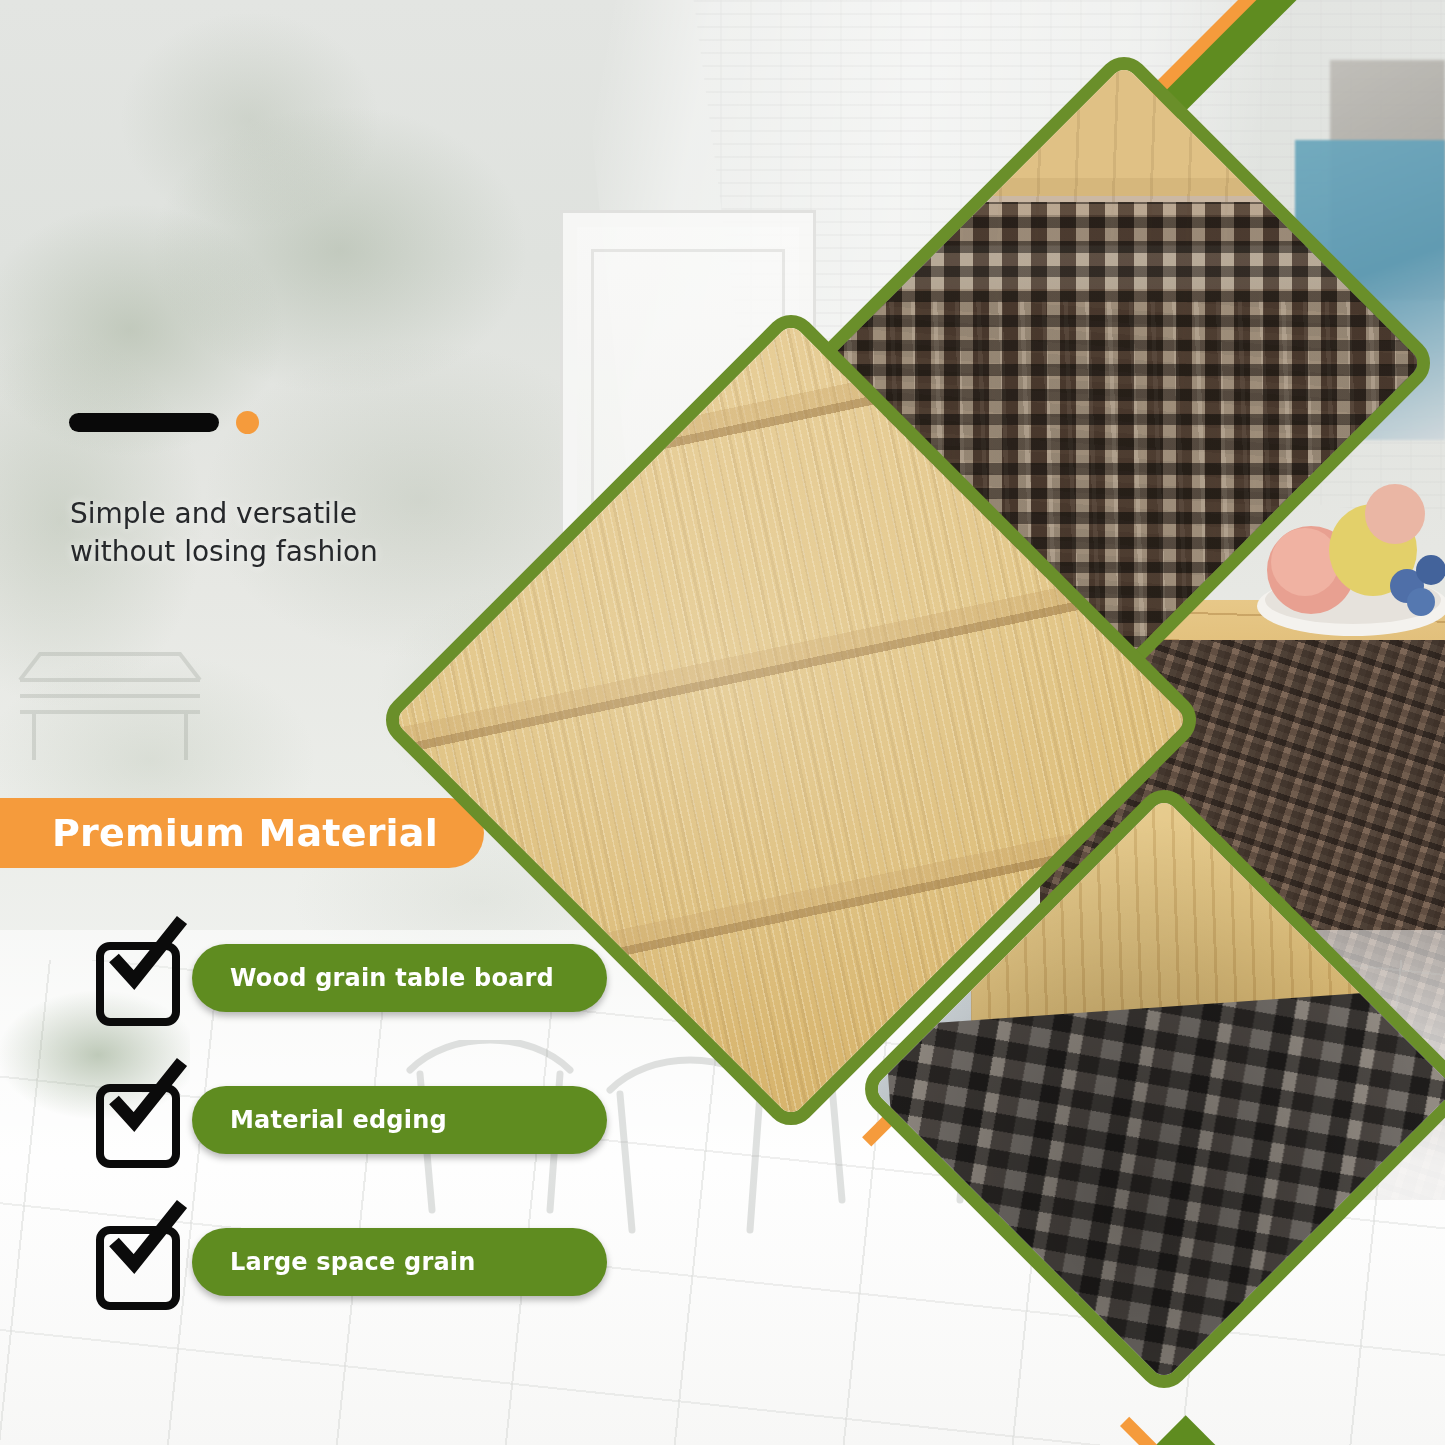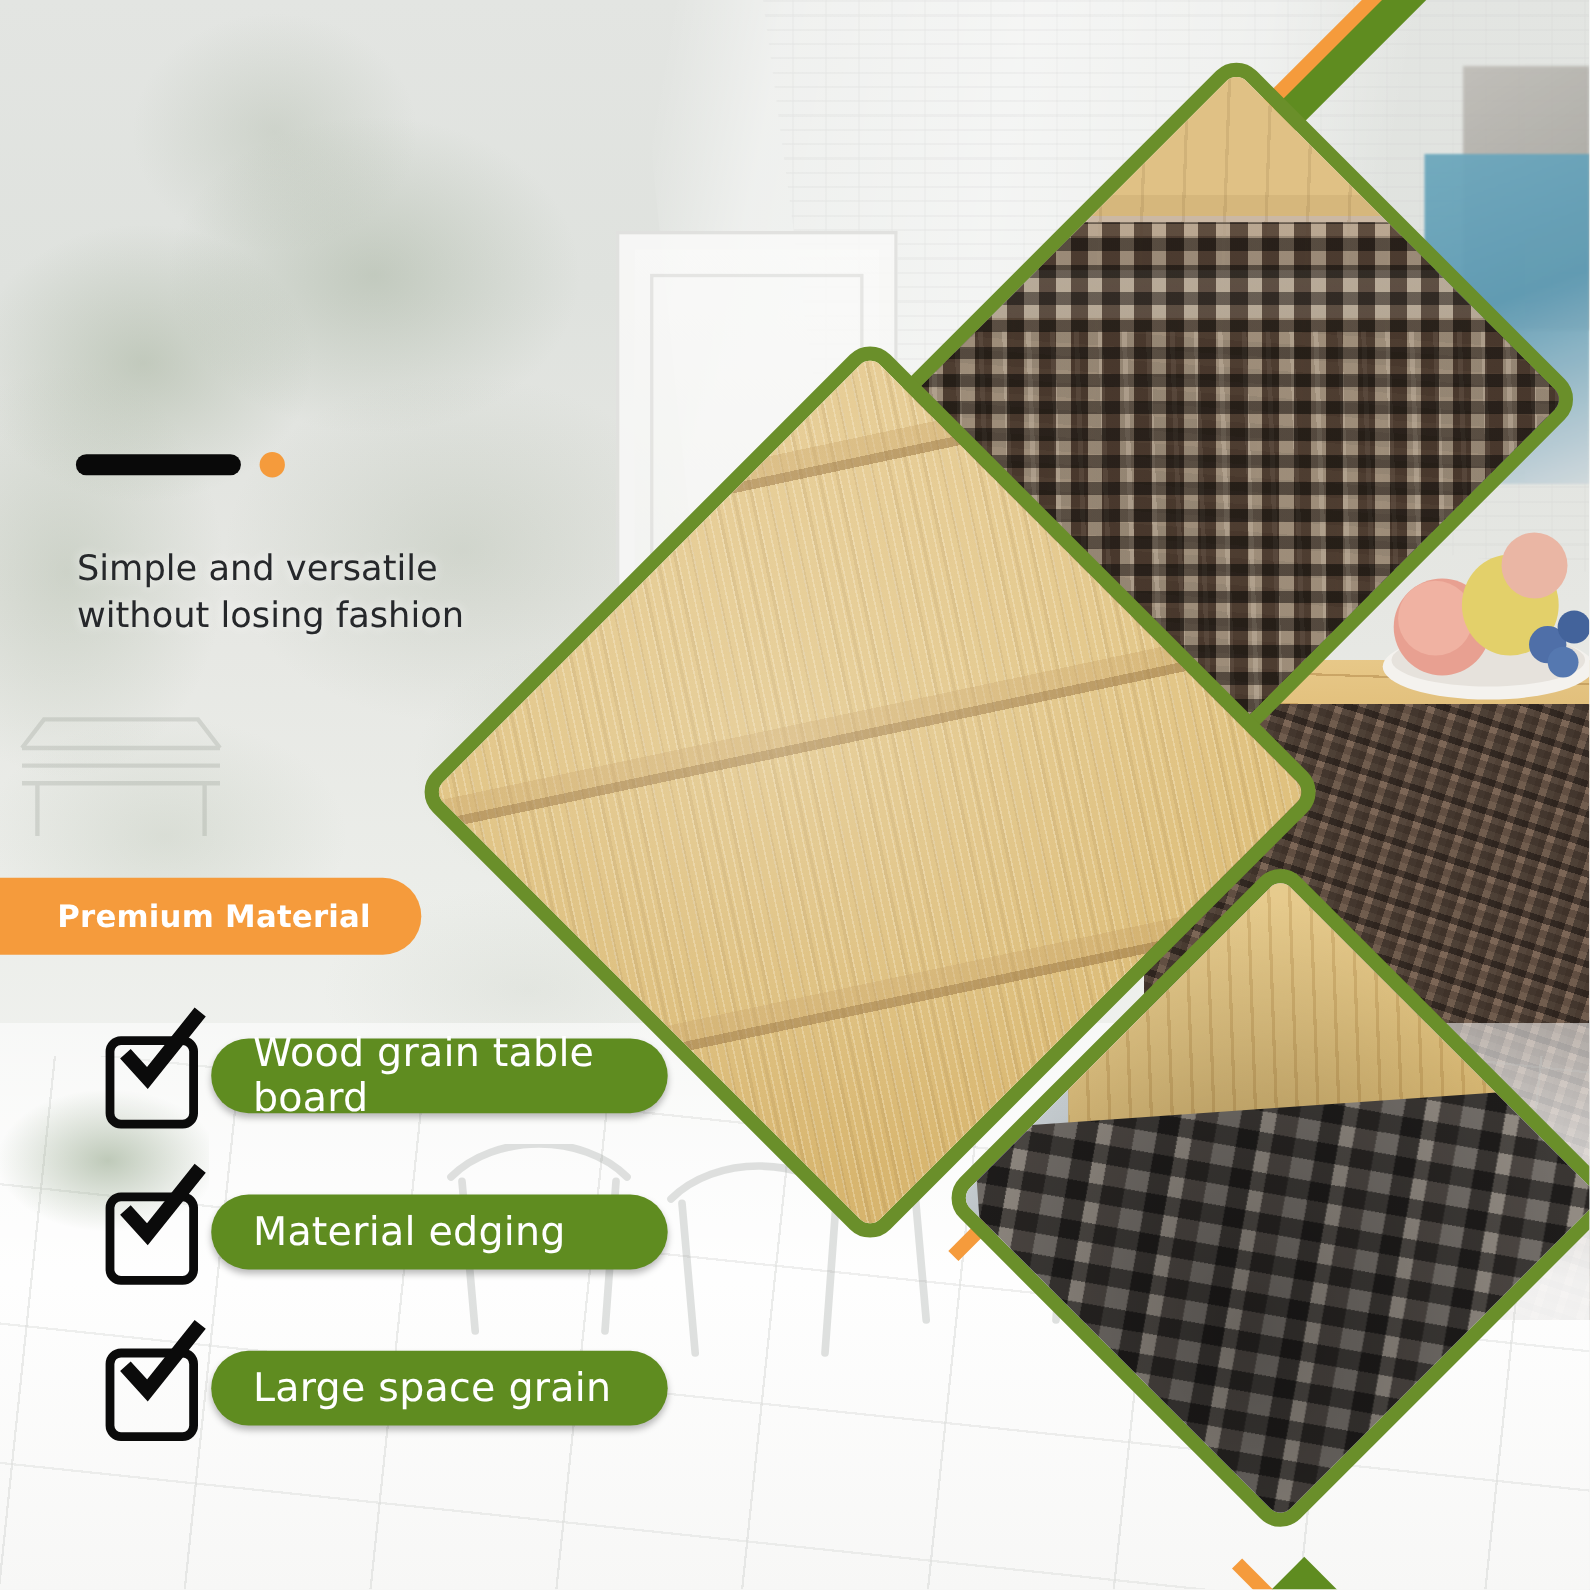--- a/index.html
+++ b/index.html
@@ -173,42 +173,42 @@
   .divider-dot {
     width: 23px; height: 23px;
     background: #F59B3C;
     border-radius: 50%;
   }
 
   .subtitle {
     position: absolute;
     left: 70px;
     top: 495px;
-    font-size: 32px;
+    font-size: 28px;
     font-weight: 400;
     color: #26282b;
     line-height: 1.35;
     text-shadow: 0 0 10px rgba(255,255,255,.8);
   }
   .subtitle span { display: block; }
 
   
   .banner {
     position: absolute;
     left: 0;
     top: 798px;
     height: 70px;
     padding: 0 46px 0 52px;
     display: flex;
     align-items: center;
     background: #F59B3C;
     border-radius: 0 36px 36px 0;
   }
   .banner-label {
-    font-size: 28px;
+    font-size: 38px;
     font-weight: 700;
     color: #ffffff;
     letter-spacing: .2px;
   }
 
   
   .checklist {
     position: absolute;
     left: 96px;
     top: 930px;
@@ -239,22 +239,22 @@
     left: 96px; top: 14px;
     width: 415px; height: 68px;
     background: #5f8c20;
     border-radius: 34px;
     display: flex;
     align-items: center;
     z-index: 3;
     box-shadow: 0 4px 7px rgba(0,0,0,.28);
   }
   .pill-label {
-    font-size: 36px;
-    font-weight: 400;
+    font-size: 24px;
+    font-weight: 700;
     color: #ffffff;
     margin-left: 38px;
     letter-spacing: .2px;
   }
 
   
   .diamond {
     position: absolute;
     border: 13px solid #6a8f2a;
     border-radius: 26px;

